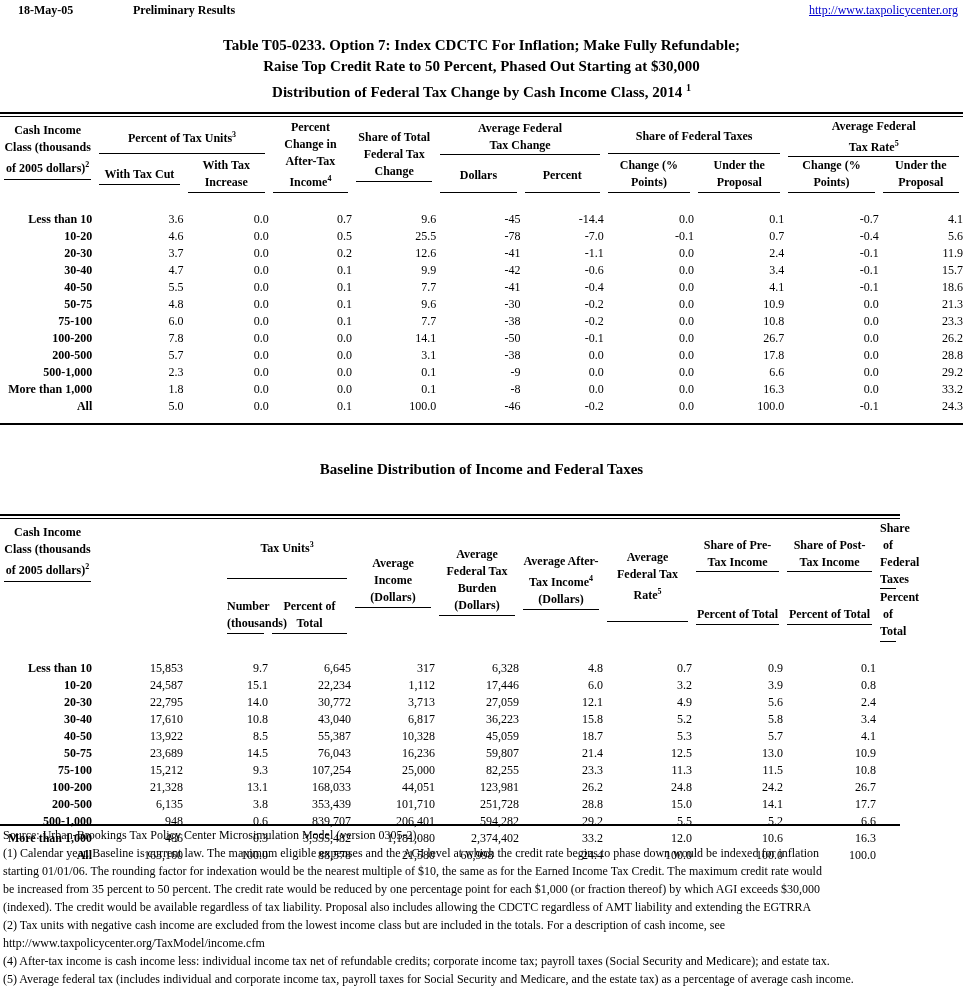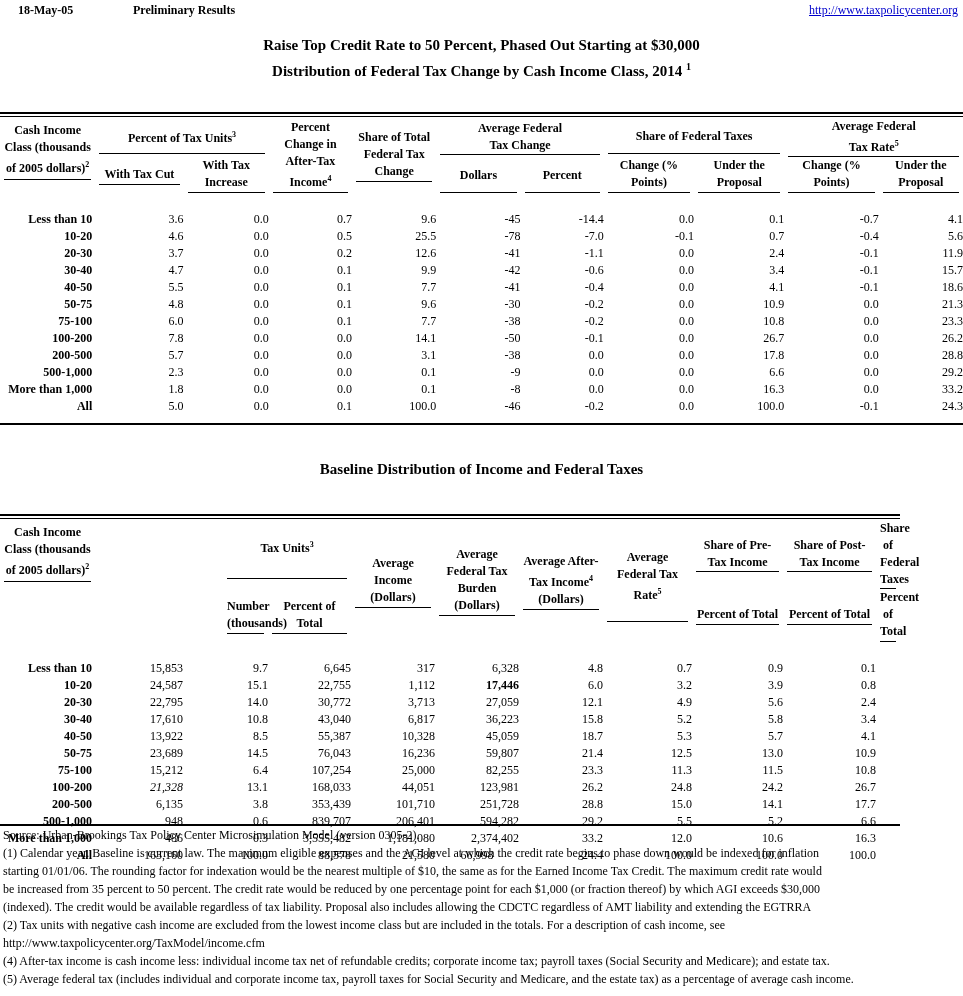--- a/index.html
+++ b/index.html
@@ -26,20 +26,21 @@
   .notes div { white-space: nowrap; }
 </style>
 </head>
 <body>
 
 <div class="abs hdr-date">18-May-05</div>
 <div class="abs hdr-prelim">Preliminary Results</div>
 <a class="abs hdr-url">http://www.taxpolicycenter.org</a>
 
 <div class="abs title" style="top:35px;">
+  <div>Table T05-0233. Option 7: Index CDCTC For Inflation; Make Fully Refundable;</div>
   <div>Raise Top Credit Rate to 50 Percent, Phased Out Starting at $30,000</div>
   <div><span>Distribution of Federal Tax Change by Cash Income Class, 2014</span> <sup>1</sup></div>
 </div>
 
 <div class="rule" style="top:112px; width:963px;"></div>
 <div class="rule thin" style="top:116px; width:963px;"></div>
 
 <table class="dt" id="t1" style="top:118px; width:963px;">
   <colgroup>
     <col style="width: 95px;">
@@ -351,23 +352,23 @@
         <td style="padding-right: 0px;">6,328</td>
         <td style="padding-right: 0px;">4.8</td>
         <td style="padding-right: 0px;">0.7</td>
         <td style="padding-right: 0px;">0.9</td>
         <td style="padding-right: 0px;">0.1</td>
       </tr>
       <tr>
         <td class="lbl" style="padding-right: 3px;">10-20</td>
         <td style="padding-right: 0px;">24,587</td>
         <td style="padding-right: 0px;">15.1</td>
-        <td style="padding-right: 0px;">22,755</td>
+        <td style="padding-right: 0px;">22,234</td>
         <td style="padding-right: 0px;">1,112</td>
-        <td style="padding-right: 0px; font-weight: bold;">17,446</td>
+        <td style="padding-right: 0px;">17,446</td>
         <td style="padding-right: 0px;">6.0</td>
         <td style="padding-right: 0px;">3.2</td>
         <td style="padding-right: 0px;">3.9</td>
         <td style="padding-right: 0px;">0.8</td>
       </tr>
       <tr>
         <td class="lbl" style="padding-right: 3px;">20-30</td>
         <td style="padding-right: 0px;">22,795</td>
         <td style="padding-right: 0px;">14.0</td>
         <td style="padding-right: 0px;">30,772</td>
@@ -410,32 +411,32 @@
         <td style="padding-right: 0px;">16,236</td>
         <td style="padding-right: 0px;">59,807</td>
         <td style="padding-right: 0px;">21.4</td>
         <td style="padding-right: 0px;">12.5</td>
         <td style="padding-right: 0px;">13.0</td>
         <td style="padding-right: 0px;">10.9</td>
       </tr>
       <tr>
         <td class="lbl" style="padding-right: 3px;">75-100</td>
         <td style="padding-right: 0px;">15,212</td>
-        <td style="padding-right: 0px;">6.4</td>
+        <td style="padding-right: 0px;">9.3</td>
         <td style="padding-right: 0px;">107,254</td>
         <td style="padding-right: 0px;">25,000</td>
         <td style="padding-right: 0px;">82,255</td>
         <td style="padding-right: 0px;">23.3</td>
         <td style="padding-right: 0px;">11.3</td>
         <td style="padding-right: 0px;">11.5</td>
         <td style="padding-right: 0px;">10.8</td>
       </tr>
       <tr>
         <td class="lbl" style="padding-right: 3px;">100-200</td>
-        <td style="padding-right: 0px; font-style: italic;">21,328</td>
+        <td style="padding-right: 0px;">21,328</td>
         <td style="padding-right: 0px;">13.1</td>
         <td style="padding-right: 0px;">168,033</td>
         <td style="padding-right: 0px;">44,051</td>
         <td style="padding-right: 0px;">123,981</td>
         <td style="padding-right: 0px;">26.2</td>
         <td style="padding-right: 0px;">24.8</td>
         <td style="padding-right: 0px;">24.2</td>
         <td style="padding-right: 0px;">26.7</td>
       </tr>
       <tr>

